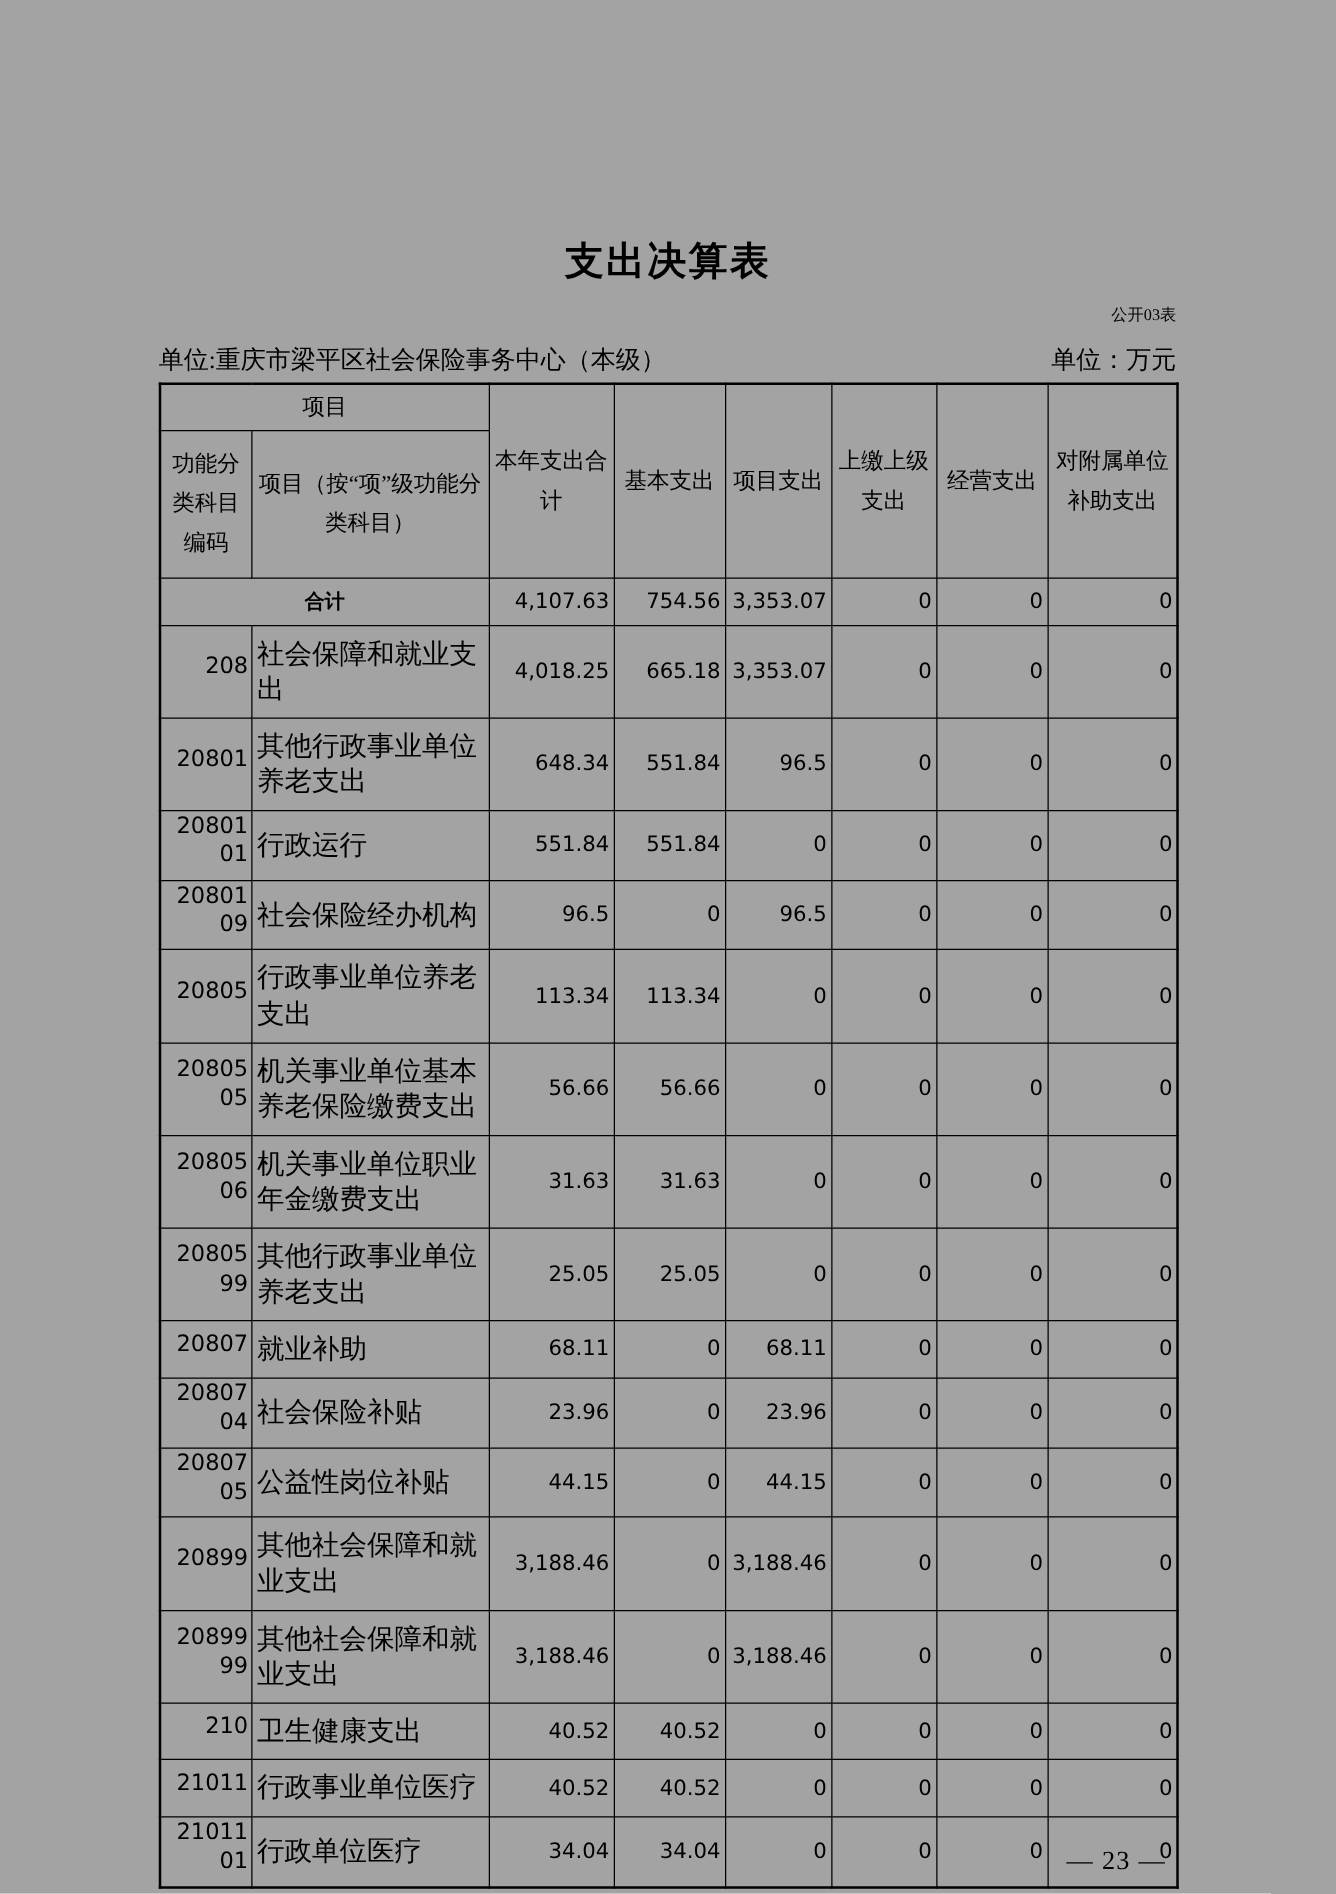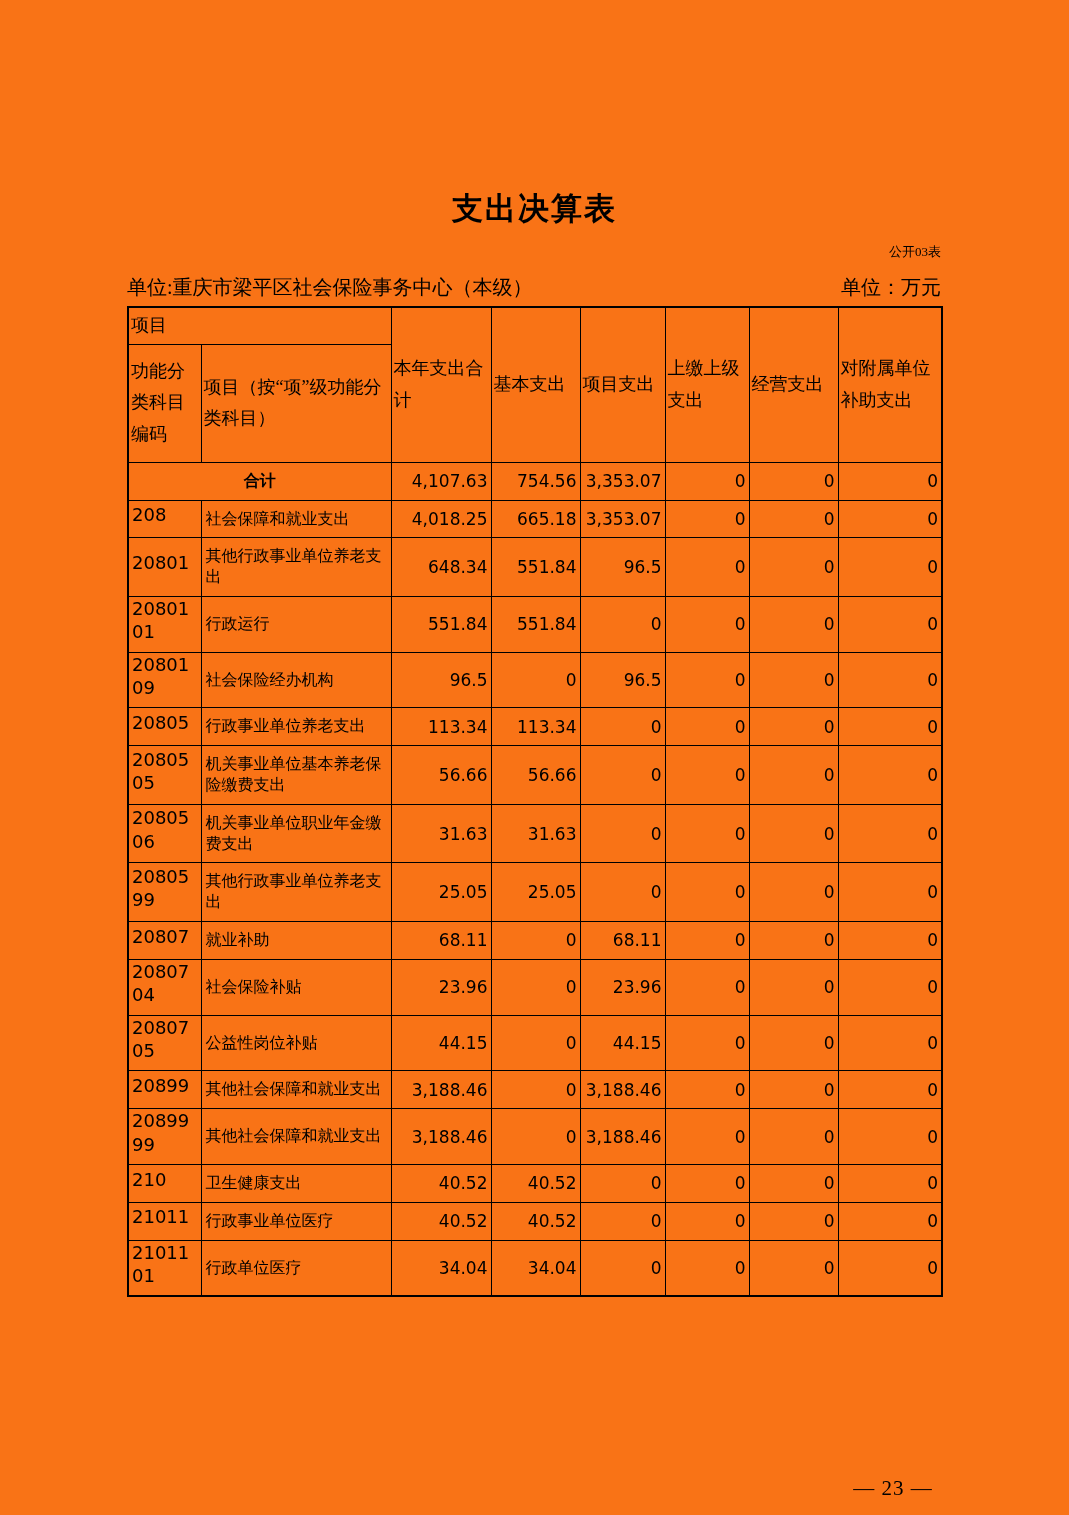--- a/index.html
+++ b/index.html
@@ -1,20 +1,20 @@
 <!DOCTYPE html>
 <html><head>
 <meta charset="utf-8">
 <style>
   html, body { margin: 0; padding: 0; background: #ffffff; }
   .page {
     position: relative;
     width: 1069px;
     height: 1515px;
-    background: #f97316;
+    background: #a3a3a3;
     color: #000000;
     font-family: "Liberation Serif", serif;
     overflow: hidden;
   }
   .title {
     position: absolute;
     top: 188px;
     left: 0;
     width: 100%;
     margin: 0;
@@ -50,34 +50,34 @@
   table.fin th, table.fin td {
     border: 1px solid #000;
     vertical-align: middle;
     overflow: hidden;
   }
   table.fin thead tr:nth-child(1) { height: 36px; }
   table.fin thead tr:nth-child(2) { height: 118px; }
   table.fin th {
     font-weight: normal;
     font-size: 18px;
-    text-align: left;
+    text-align: center;
     line-height: 1.75;
     padding: 2px;
   }
   td.code {
     font-family: "DejaVu Sans", sans-serif;
     font-size: 18px;
-    text-align: left;
+    text-align: right;
     padding: 0 2px 8px 3px;
     line-height: 1.3;
     white-space: pre-line;
   }
   td.name {
-    font-size: 16px;
+    font-size: 22px;
     text-align: left;
     padding: 8px 2px 8px 4px;
     line-height: 1.3;
     word-break: break-all;
   }
   td.num {
     font-family: "DejaVu Sans", sans-serif;
     font-size: 17px;
     text-align: right;
     padding: 8px 3px;

